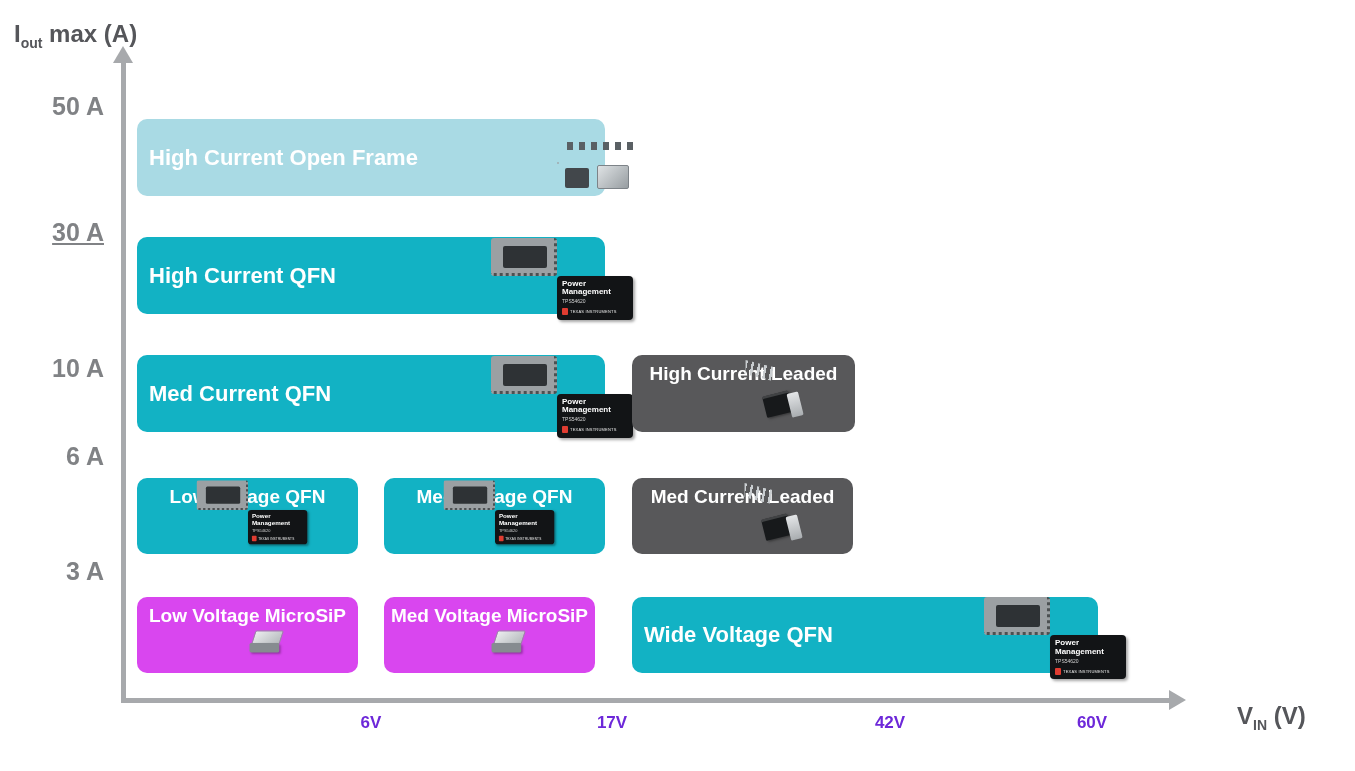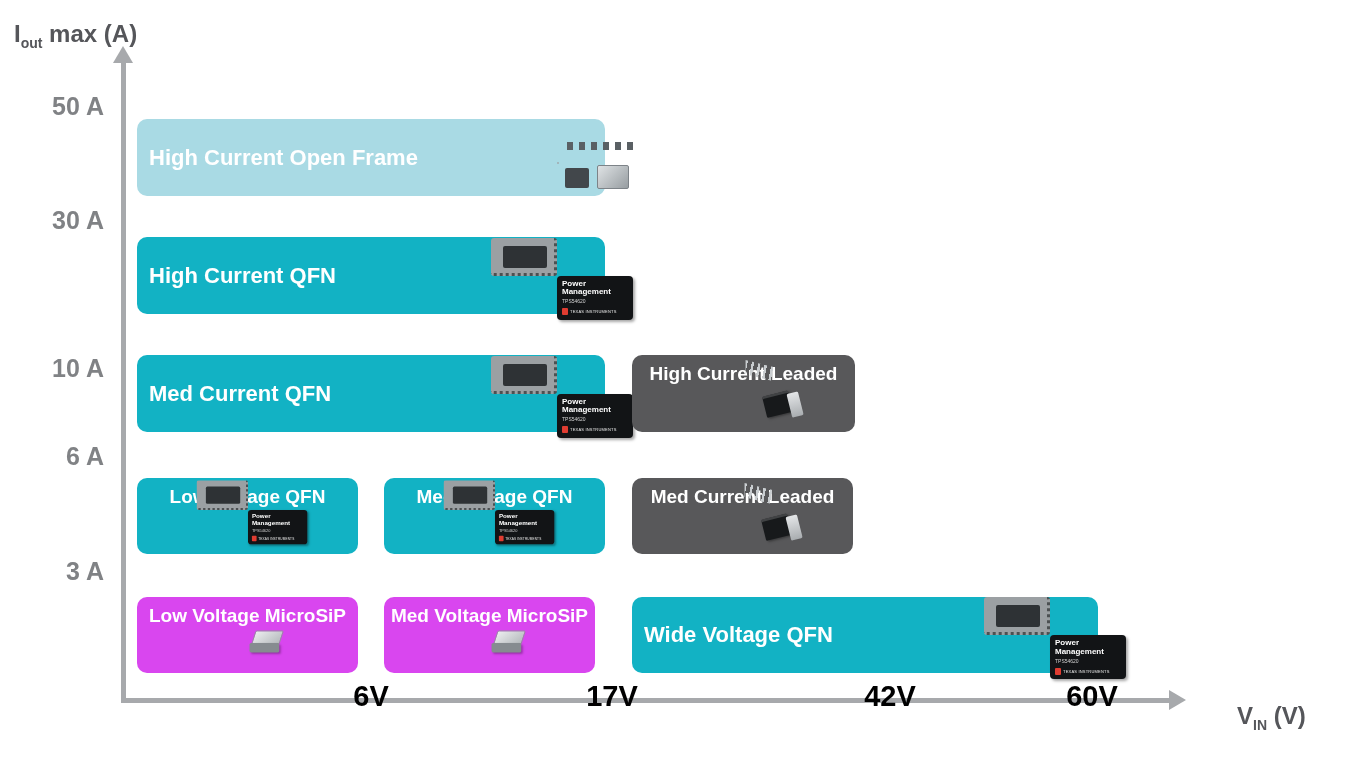--- a/index.html
+++ b/index.html
@@ -20,27 +20,27 @@
     border-top:10px solid transparent; border-bottom:10px solid transparent; border-left:17px solid #a7a9ac; }
 
   .axis-title { position:absolute; font-weight:bold; color:#55565a; font-size:24px; }
   .axis-title sub { font-size:14px; font-weight:bold; }
   #y-axis-title { left:14px; top:20px; }
   #x-axis-title { left:1199px; top:702px;margin-left:38px; }
 
   .ytick { position:absolute; left:18px; width:86px; text-align:right;
     font-size:25px; font-weight:bold; color:#808285; }
   #ytick-0 { top:92px; }
-  #ytick-1 { top:206px; }
+  #ytick-1 { top:218px;text-decoration:underline; }
   #ytick-2 { top:325px;margin-top:29px; }
   #ytick-3 { top:442px; }
   #ytick-4 { top:557px; }
 
-  .xtick { position:absolute; top:680px; width:90px; text-align:center;
-    font-size:29px; font-weight:bold; color:#000000; }
+  .xtick { position:absolute; top:713px; width:90px; text-align:center;
+    font-size:17px; font-weight:bold; color:#6d28d9; }
   #xtick-0 { left:326px; }
   #xtick-1 { left:567px; }
   #xtick-2 { left:845px; }
   #xtick-3 { left:1047px; }
 
   
   .box { position:absolute; border-radius:10px; color:#ffffff; }
   .box.light-teal { background:#a9dae4; }
   .box.teal       { background:#12b2c4; }
   .box.dark-teal  { background:#d946ef; }

